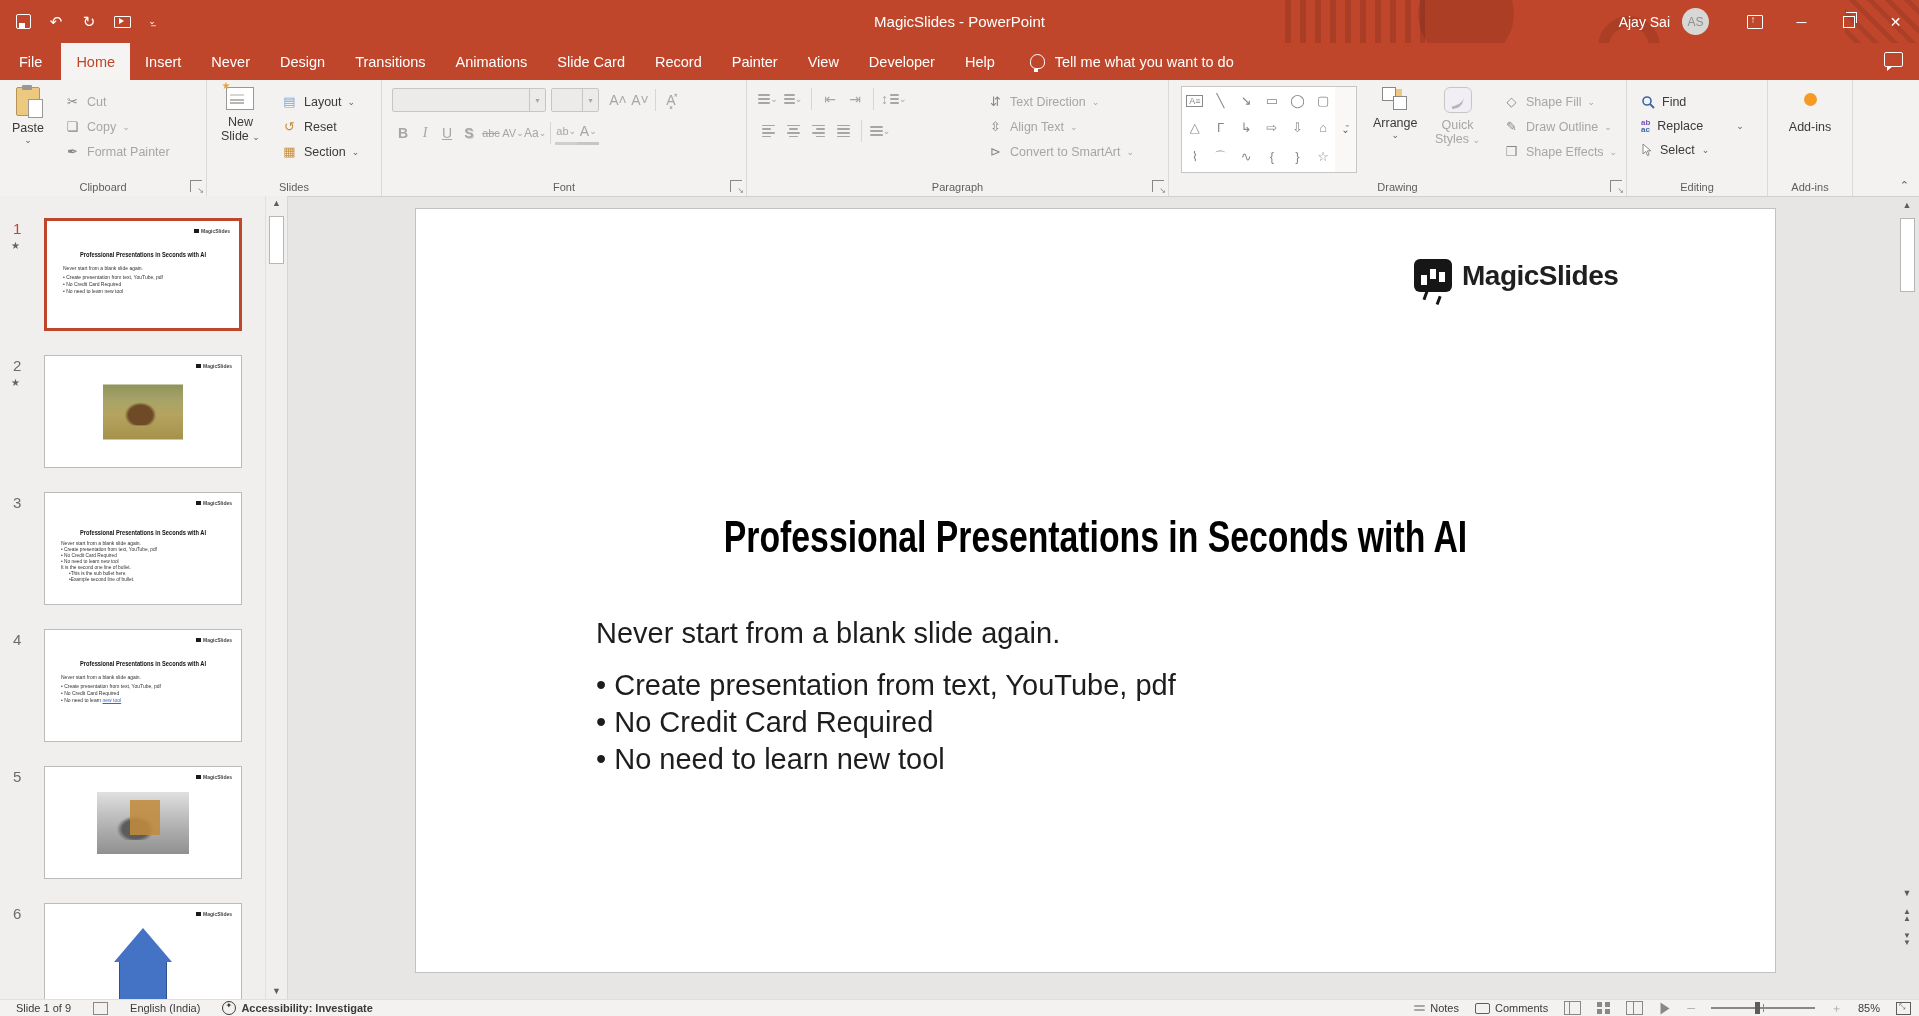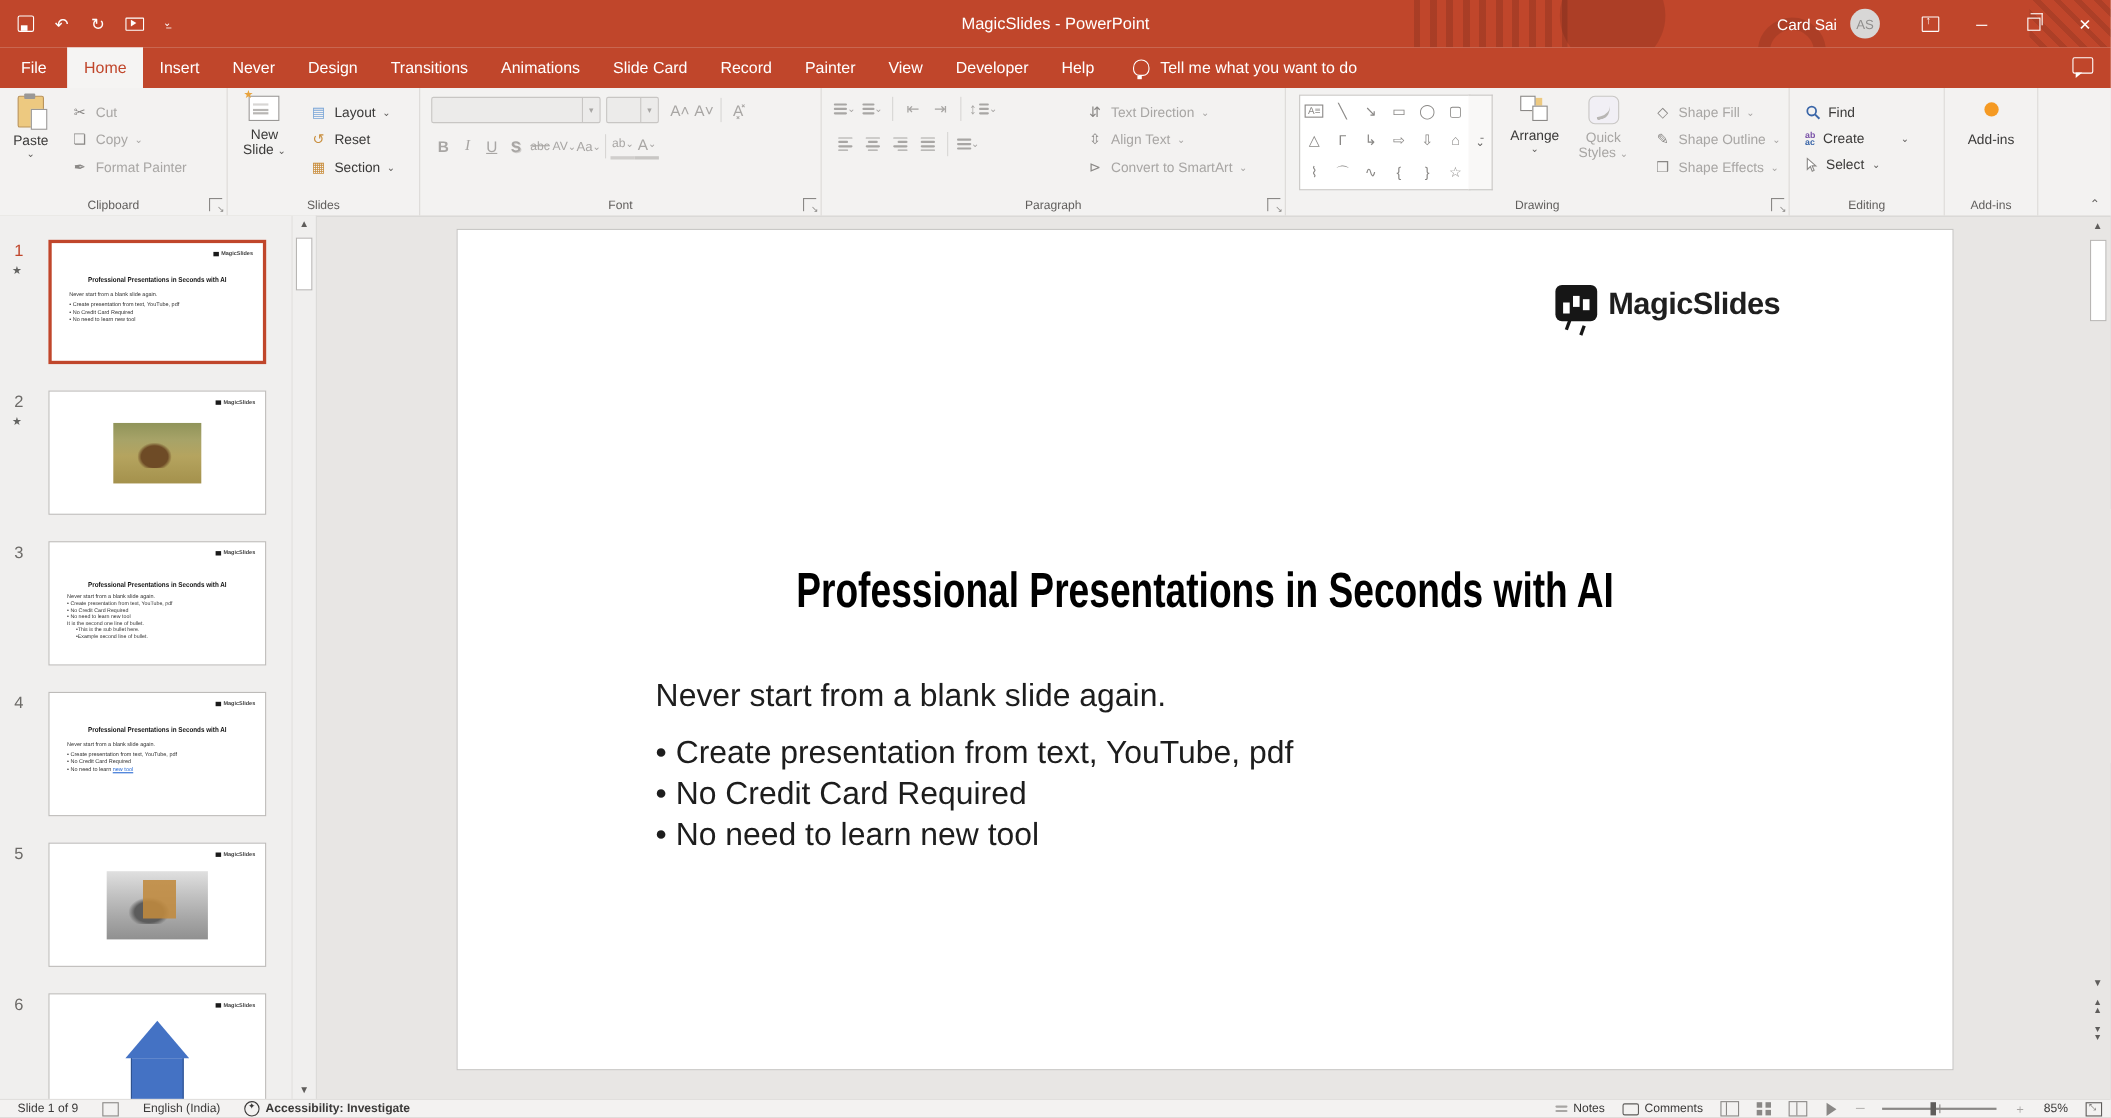--- a/index.html
+++ b/index.html
@@ -161,21 +161,21 @@
         </span>
       <span class="qat-ic">↶</span>
       <span class="qat-ic">↻</span>
       <span class="qat-ic">
           <span class="ic-present"></span>
         </span>
       <span class="qat-ic ic-qatmore">⌄̲</span>
     </div>
     <div class="wintitle">MagicSlides  -  PowerPoint</div>
     <div class="tbright">
-      <span class="username">Card Sai</span>
+      <span class="username">Ajay Sai</span>
       <span class="avatar">AS</span>
       <span class="winbtn">
           <span class="ic-ribdisp"></span>
         </span>
       <span class="winbtn">─</span>
       <span class="winbtn">
           <span class="ic-restore"></span>
         </span>
       <span class="winbtn">✕</span>
     </div>
@@ -419,21 +419,21 @@
         <span class="cap"><span>Quick</span><br><span>Styles</span> <span class="chev dis">⌄</span></span>
       </div>
       <div style="position:absolute;left:334px;top:9px">
         <div class="smallrow dis">
             <span class="ic16">◇</span>
             <span>Shape Fill</span>
             <span class="chev dis">⌄</span>
           </div>
         <div class="smallrow dis">
             <span class="ic16">✎</span>
-            <span>Shape Outline</span>
+            <span>Draw Outline</span>
             <span class="chev dis">⌄</span>
           </div>
         <div class="smallrow dis">
             <span class="ic16">❒</span>
             <span>Shape Effects</span>
             <span class="chev dis">⌄</span>
           </div>
       </div>
       <div class="glabel">Drawing</div>
       <span class="launcher"></span>
@@ -446,21 +446,21 @@
               <circle cx="6" cy="6" r="4" fill="none" stroke="#3A66A8" stroke-width="1.6"></circle>
               <line x1="9" y1="9" x2="13" y2="13" stroke="#3A66A8" stroke-width="1.8"></line>
             </svg>
           <span>Find</span>
         </div>
         <div class="editrow">
           <span class="replace-ic">
               <s>ab</s>
               <u>ac</u>
             </span>
-          <span>Create</span>
+          <span>Replace</span>
           <span class="chev" style="margin-left:26px">⌄</span>
         </div>
         <div class="editrow">
           <svg width="12" height="14" viewBox="0 0 12 14">
               <path d="M2,1 L2,11 L4.8,8.4 L6.5,12.6 L8.2,11.8 L6.4,7.8 L9.8,7.8 Z" fill="#fff" stroke="#8a8886" stroke-width="1"></path>
             </svg>
           <span>Select</span>
             <span class="chev">⌄</span>
         </div>
       </div>

